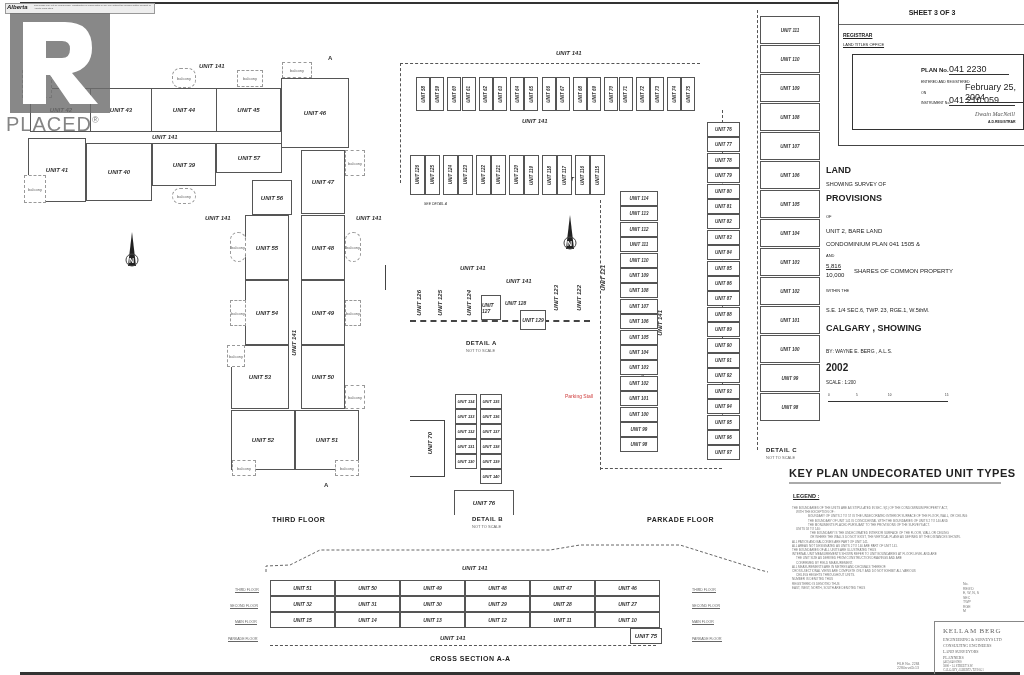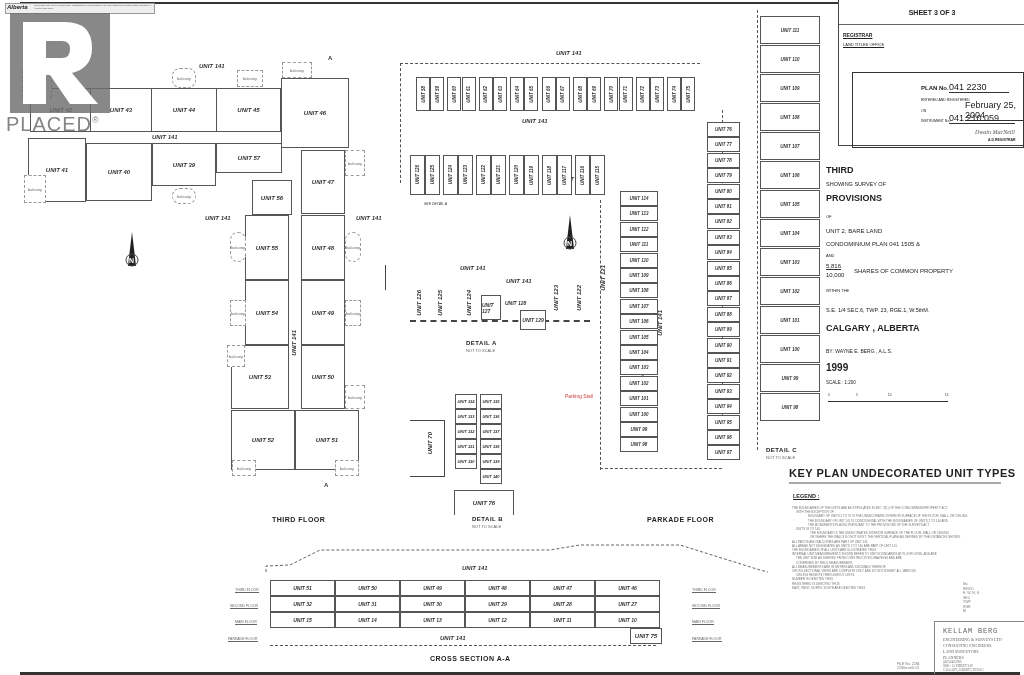--- a/index.html
+++ b/index.html
@@ -17,49 +17,49 @@
 </head>
 <body>
 
 <div class="abs" style="left:20px;top:2px;width:1000px;height:668px;border-top:2px solid #333;border-bottom:3px solid #333;"></div>
 
 <div class="abs" style="left:838px;top:0;width:186px;height:145px;border-left:1.5px solid #444;border-bottom:1.5px solid #444;background:#fff;">
   <div class="abs" style="left:0;right:0;top:9px;text-align:center;font-size:7px;font-weight:bold;">SHEET 3 OF 3</div>
   <div class="abs" style="left:0;right:0;top:24px;border-top:1px solid #666;"></div>
   <div class="abs" style="left:4px;top:32px;font-size:5px;font-weight:bold;text-decoration:underline;">REGISTRAR</div>
   <div class="abs" style="left:4px;top:42px;font-size:4px;text-decoration:underline;">LAND TITLES OFFICE</div>
-  <div class="abs" style="left:13px;top:72px;width:170px;height:74px;border:1.5px solid #333;">
+  <div class="abs" style="left:13px;top:54px;width:170px;height:74px;border:1.5px solid #333;">
     <span class="abs" style="left:68px;top:12px;font-size:6px;font-weight:bold;">PLAN No.</span>
     <span class="abs" style="left:96px;top:9px;font-size:9px;border-bottom:1px solid #333;padding-right:22px;">041 2230</span>
     <span class="abs" style="left:68px;top:25px;font-size:3.5px;">ENTERED AND REGISTERED</span>
     <span class="abs" style="left:68px;top:36px;font-size:3.5px;">ON</span>
     <span class="abs" style="left:112px;top:27px;font-size:9px;border-bottom:1px solid #333;">February 25, 2004</span>
     <span class="abs" style="left:68px;top:46px;font-size:3.5px;">INSTRUMENT No.:</span>
     <span class="abs" style="left:96px;top:40px;font-size:9px;border-bottom:1px solid #333;padding-right:16px;">041 210 059</span>
     <span class="abs" style="left:122px;top:56px;font-size:6px;font-style:italic;font-family:'Liberation Serif',serif;color:#555;">Dwain MacNeill</span>
     <span class="abs" style="left:135px;top:65px;font-size:3.5px;font-weight:bold;">A.D.REGISTRAR</span>
   </div>
 </div>
 
 <div class="abs" style="left:826px;top:160px;width:195px;">
-  <div class="abs" style="left:0;top:5px;font-size:9px;font-weight:bold;">THIRD</div>
+  <div class="abs" style="left:0;top:5px;font-size:9px;font-weight:bold;">LAND</div>
   <div class="abs" style="left:0;top:21px;font-size:5.5px;">SHOWING SURVEY OF</div>
   <div class="abs" style="left:0;top:33px;font-size:9px;font-weight:bold;">PROVISIONS</div>
   <div class="abs" style="left:0;top:54px;font-size:4px;">OF</div>
   <div class="abs" style="left:0;top:68px;font-size:6px;">UNIT 2, BARE LAND</div>
   <div class="abs" style="left:0;top:81px;font-size:6px;">CONDOMINIUM PLAN 041 1505 &amp;</div>
   <div class="abs" style="left:0;top:93px;font-size:4px;">AND</div>
   <div class="abs" style="left:0;top:103px;font-size:6px;border-bottom:1px solid #333;">5,816</div>
   <div class="abs" style="left:0;top:112px;font-size:6px;">10,000</div>
   <div class="abs" style="left:28px;top:108px;font-size:6px;">SHARES OF COMMON PROPERTY</div>
   <div class="abs" style="left:0;top:128px;font-size:4px;">WITHIN THE</div>
   <div class="abs" style="left:0;top:147px;font-size:5.5px;">S.E. 1/4 SEC.6, TWP. 23, RGE.1, W.5thM.</div>
-  <div class="abs" style="left:0;top:163px;font-size:9px;font-weight:bold;">CALGARY , ALBERTA</div>
+  <div class="abs" style="left:0;top:163px;font-size:9px;font-weight:bold;">CALGARY , SHOWING</div>
   <div class="abs" style="left:0;top:188px;font-size:5px;">BY: WAYNE E. BERG , A.L.S.</div>
-  <div class="abs" style="left:0;top:202px;font-size:10px;font-weight:bold;">1999</div>
+  <div class="abs" style="left:0;top:202px;font-size:10px;font-weight:bold;">2002</div>
   <div class="abs" style="left:0;top:220px;font-size:4.5px;">SCALE : 1:200</div>
   <div class="abs" style="left:2px;top:239px;width:120px;height:2px;border-bottom:1.5px solid #333;">
     <span class="abs" style="left:0;top:-6px;font-size:3px;">0</span>
     <span class="abs" style="left:28px;top:-6px;font-size:3px;">5</span>
     <span class="abs" style="left:60px;top:-6px;font-size:3px;">10</span>
     <span class="abs" style="left:117px;top:-6px;font-size:3px;">15</span>
   </div>
 </div>
 
 <div class="abs" style="left:789px;top:467px;font-size:11px;font-weight:bold;letter-spacing:.5px;">KEY PLAN UNDECORATED UNIT TYPES</div>
@@ -95,21 +95,21 @@
   <div>TWP</div>
   <div>RGE</div>
   <div>M</div>
 </div>
 
 <div class="abs" style="left:897px;top:662px;font-size:3.5px;color:#777;">
   <div>FILE No. 2284</div>
     <div>2284srvd2c13</div>
 </div>
 <div class="abs" style="left:934px;top:621px;width:90px;height:52px;border-left:1px solid #888;border-top:1px solid #888;font-family:'Liberation Serif',serif;color:#666;">
-  <div style="position:absolute;left:8px;top:5px;font-size:7px;letter-spacing:.8px;font-family:Liberation Mono, monospace;">KELLAM BERG</div>
+  <div style="position:absolute;left:8px;top:5px;font-size:7px;letter-spacing:.8px;">KELLAM BERG</div>
   <div style="position:absolute;left:8px;top:15px;font-size:4px;white-space:nowrap;">ENGINEERING &amp; SURVEYS LTD</div>
   <div style="position:absolute;left:8px;top:21px;font-size:4px;">CONSULTING ENGINEERS</div>
   <div style="position:absolute;left:8px;top:27px;font-size:4px;">LAND SURVEYORS</div>
   <div style="position:absolute;left:8px;top:33px;font-size:4px;">PLANNERS</div>
   <div style="position:absolute;left:8px;top:38px;font-size:3px;">(403) 640 0900</div>
   <div style="position:absolute;left:8px;top:42px;font-size:3px;">5800 - 1A STREET S.W.</div>
   <div style="position:absolute;left:8px;top:46px;font-size:3px;white-space:nowrap;">CALGARY, ALBERTA T2H 0G1</div>
 </div>
 
 <div class="abs" style="left:0;top:0;width:380px;height:500px;">

